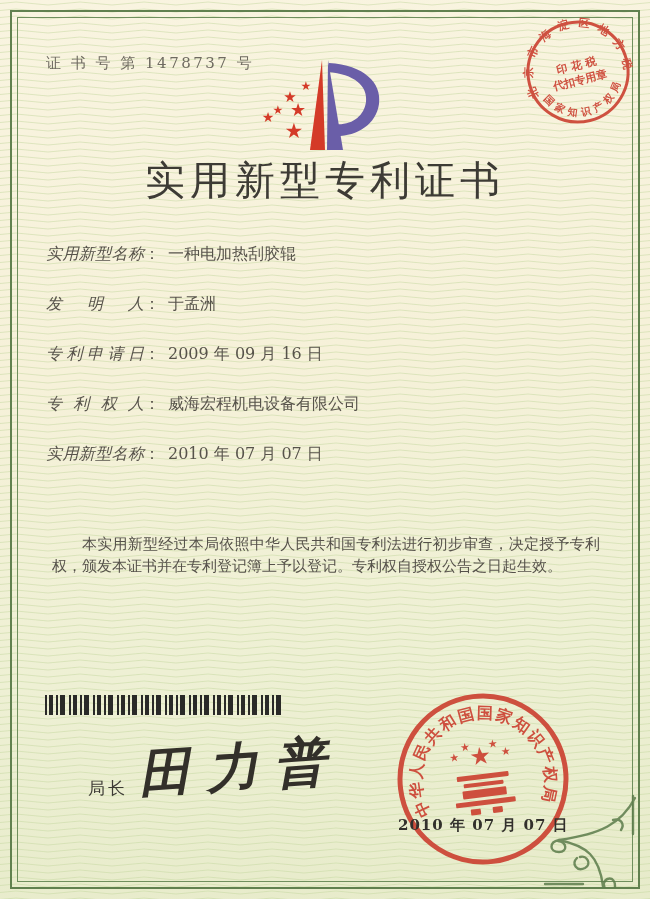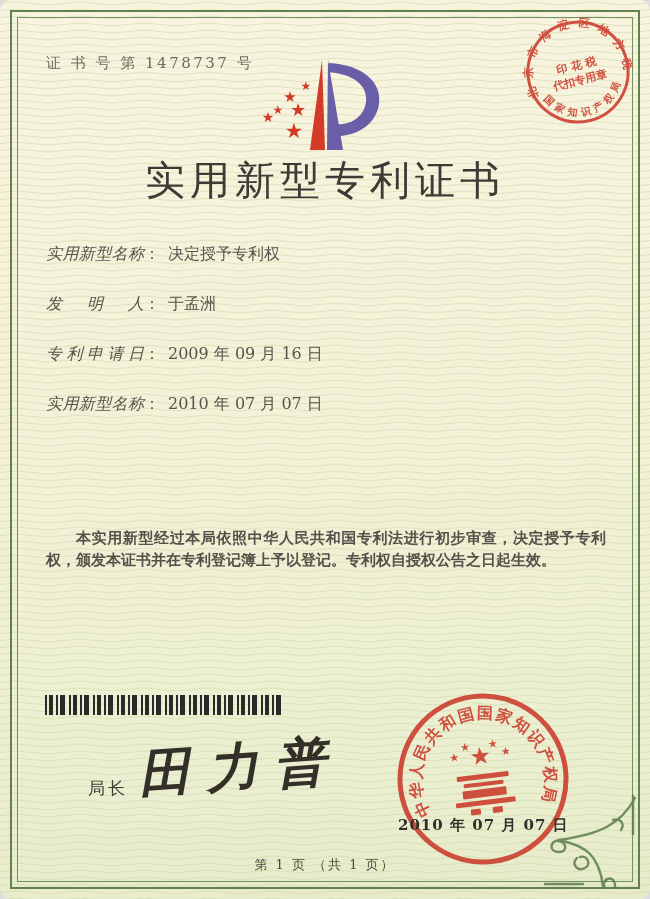--- a/index.html
+++ b/index.html
@@ -1,37 +1,36 @@
 <!DOCTYPE html>
 <html><head>
 <meta charset="utf-8">
 <style>
   html,body{margin:0;padding:0;background:#ddd;}
   .page{
     position:relative;width:650px;height:899px;margin:0 auto;overflow:hidden;
     background:linear-gradient(175deg,#f9f4e0 0%,#f6f1d9 40%,#eef0d4 72%,#e7ebca 100%);
     font-family:"DejaVu Serif","Liberation Serif",serif;
-    border-radius:11px;
   }
   .guilloche{position:absolute;left:0;top:0;z-index:0;}
   .border-outer{position:absolute;inset:10px;border:2px solid #61814f;z-index:1;pointer-events:none;}
   .border-inner{position:absolute;inset:17px;border:1px solid #6f8f5d;z-index:1;pointer-events:none;}
   .layer{position:absolute;z-index:2;}
   .cert-no{left:46px;top:54px;font-size:15px;letter-spacing:2.5px;color:#6e6a60;}
   .tax-stamp{left:522px;top:16px;width:112px;height:112px;transform:rotate(-14deg);opacity:.92;}
   .logo{left:248px;top:56px;width:164px;height:98px;}
   .title{left:0;top:153px;width:100%;text-align:center;font-size:40px;font-weight:400;
          letter-spacing:5px;color:#3d3b35;}
   .fields{left:46px;top:244px;right:40px;color:#57534b;font-size:16px;}
   .frow{height:18px;margin-bottom:32px;white-space:nowrap;}
   .flabel{display:inline-block;width:98px;text-align:justify;text-align-last:justify;vertical-align:top;font-style:italic;}
   .fcolon{margin-right:8px;}
   .paras{left:46px;right:44px;top:528px;font-size:15px;line-height:21.5px;
          text-align:justify;color:#55514a;}
-  .paras p{margin:0;text-indent:2em;font-weight:bold;}
+  .paras p{margin:6px;text-indent:2em;}
   .barcode{left:45px;top:695px;width:238px;height:20px;
     background:repeating-linear-gradient(90deg,
       #2a2a28 0 2px, rgba(0,0,0,0) 2px 4px,
       #2a2a28 4px 8px, rgba(0,0,0,0) 8px 11px,
       #2a2a28 11px 13px, rgba(0,0,0,0) 13px 15px,
       #2a2a28 15px 20px, rgba(0,0,0,0) 20px 24px);
   }
   .director-label{left:88px;top:777px;font-size:17px;letter-spacing:3px;color:#3c3a34;}
   .director-signature{left:138px;top:733px;font-size:52px;font-style:italic;font-weight:600;
       letter-spacing:16px;color:#33302a;transform:rotate(-4deg);
@@ -98,23 +97,24 @@
       <text x="30" y="58" font-size="12">★</text>
       <text x="20" y="66" font-size="14">★</text>
       <text x="50" y="60" font-size="18">★</text>
       <text x="46" y="82" font-size="21">★</text>
     </g>
   </svg>
 
   <div class="layer title">实用新型专利证书</div>
 
   <div class="layer fields">
-    <div class="frow"><span class="flabel">实用新型名称</span><span class="fcolon">：</span><span>决定授予专利权</span></div>
+    <div class="frow"><span class="flabel">实用新型名称</span><span class="fcolon">：</span><span>一种电加热刮胶辊</span></div>
     <div class="frow"><span class="flabel">发明人</span><span class="fcolon">：</span><span>于孟洲</span></div>
     <div class="frow"><span class="flabel">专利申请日</span><span class="fcolon">：</span><span>2009 年 09 月 16 日</span></div>
+    <div class="frow"><span class="flabel">专利权人</span><span class="fcolon">：</span><span>威海宏程机电设备有限公司</span></div>
     <div class="frow"><span class="flabel">实用新型名称</span><span class="fcolon">：</span><span>2010 年 07 月 07 日</span></div>
   </div>
 
   <div class="layer paras">
     <p>本实用新型经过本局依照中华人民共和国专利法进行初步审查，决定授予专利权，颁发本证书并在专利登记簿上予以登记。专利权自授权公告之日起生效。</p>
   </div>
 
   <div class="layer barcode"></div>
 
   <div class="layer director-label">局长</div>
@@ -137,15 +137,14 @@
       <rect x="63" y="84" width="52" height="5" rx="1"></rect>
       <rect x="69" y="92" width="40" height="4" rx="1"></rect>
       <rect x="67" y="99" width="44" height="8" rx="1"></rect>
       <rect x="59" y="110" width="60" height="5" rx="1"></rect>
       <rect x="73" y="118" width="10" height="6" rx="1"></rect>
       <rect x="95" y="118" width="10" height="6" rx="1"></rect>
     </g>
   </svg>
   <div class="layer seal-date">2010 年 07 月 07 日</div>
 
-  <div class="layer footer">第 1 页 （共 1 页）</div>
 
 </div>
 
 </body></html>

